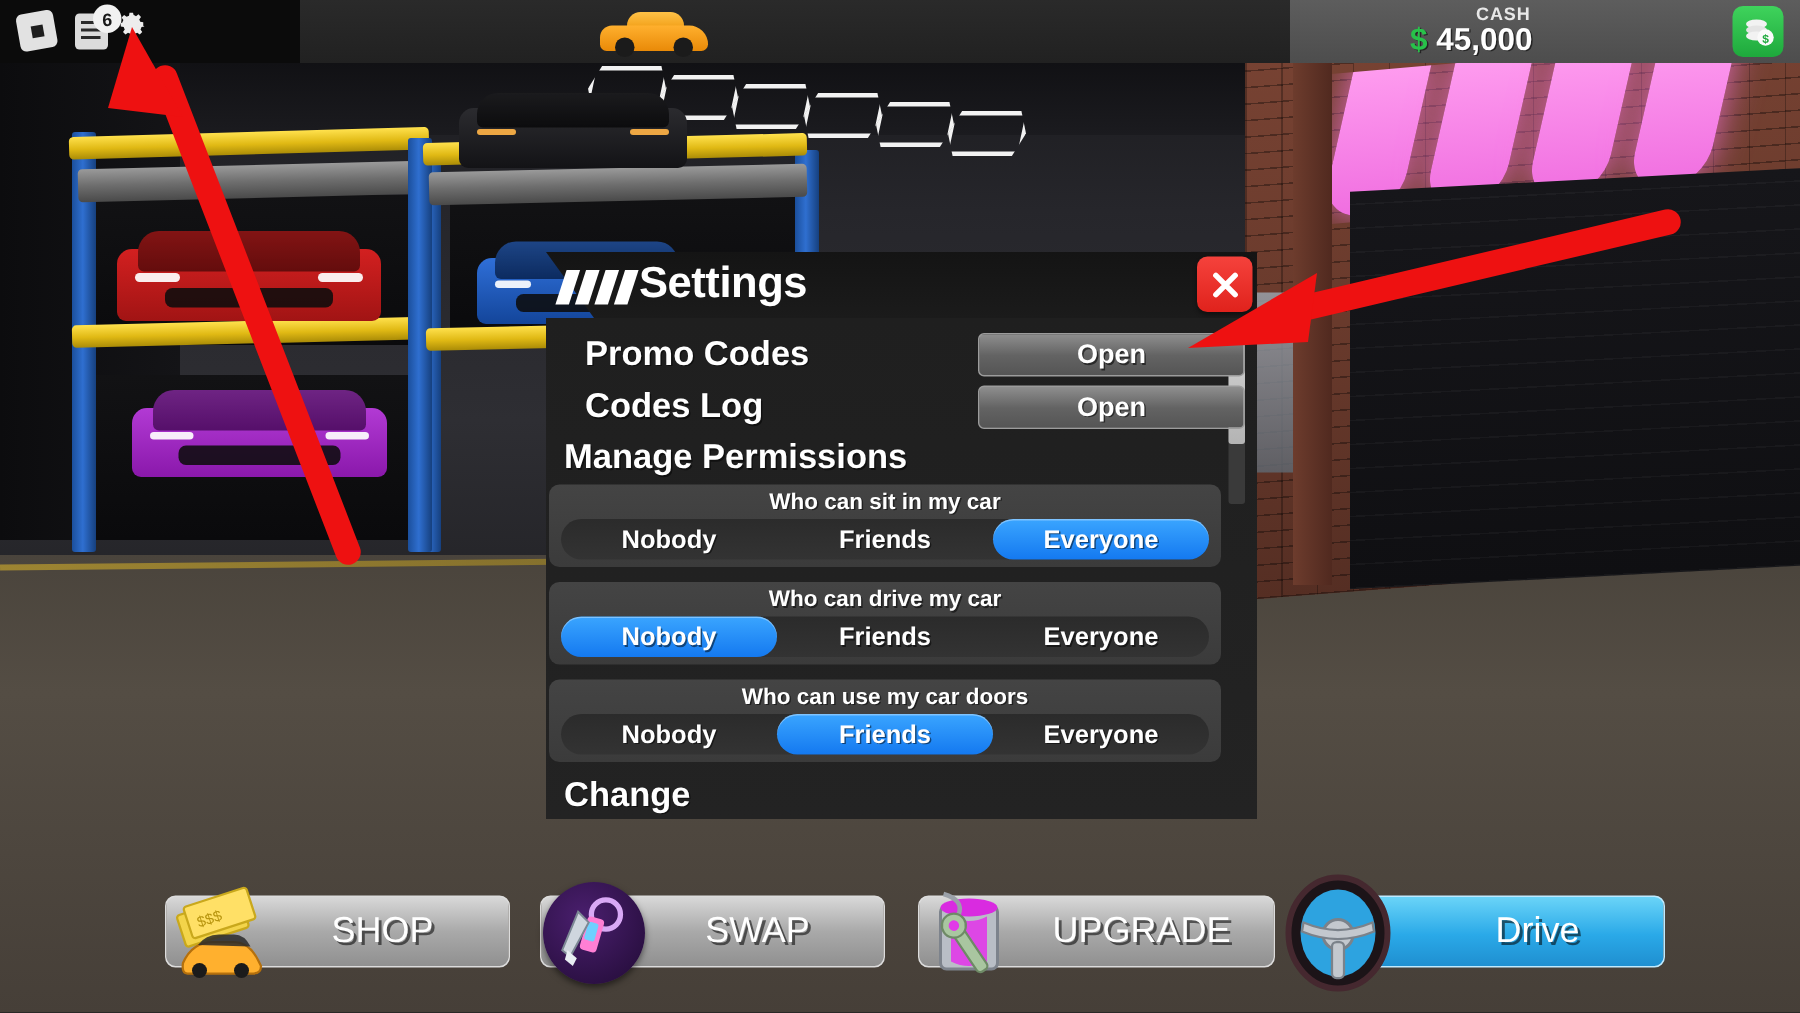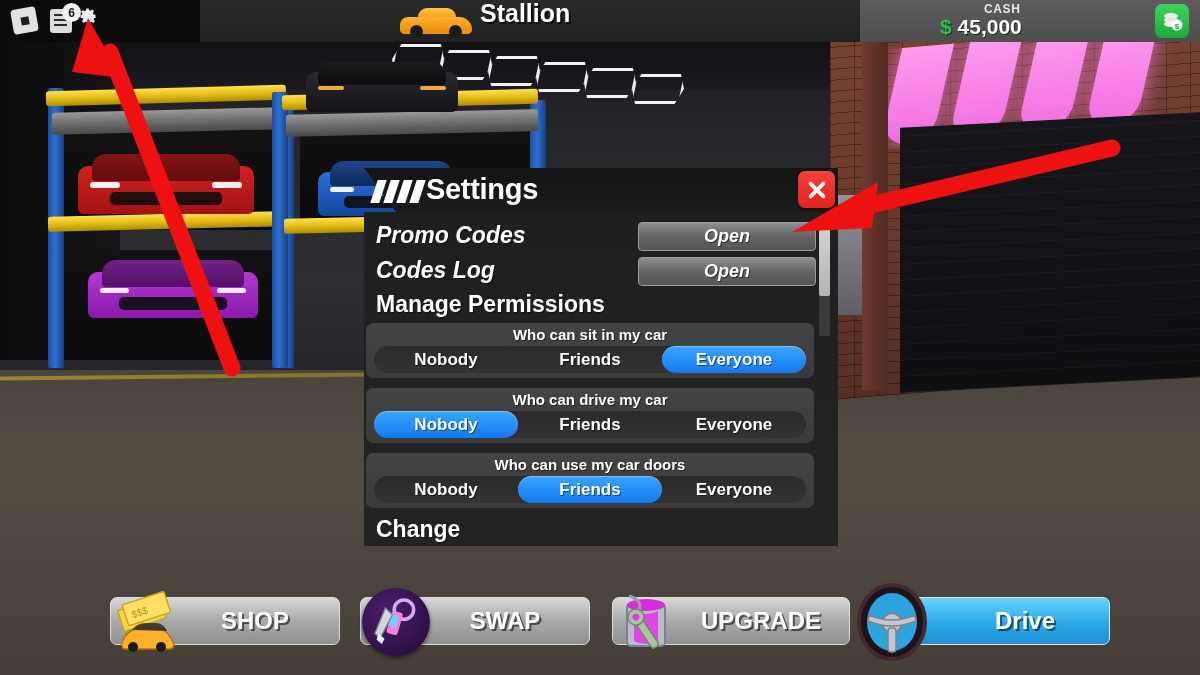--- a/index.html
+++ b/index.html
@@ -223,21 +223,21 @@
   }
   .scroll-track {
     position:absolute; left:455px; top:4px; width:11px; height:120px;
     background:#3a3a3a; border-radius:2px;
   }
   .scroll-thumb {
     position:absolute; left:455px; top:4px; width:11px; height:80px;
     background: linear-gradient(180deg,#d6d6d6,#b4b4b4); border-radius:2px; cursor:pointer;
   }
   .row-link {
-    position:absolute; left:10px; width:440px; height:33px;font-style:italic;
+    position:absolute; left:24px; width:440px; height:33px;
   }
   .row-link .lbl {
     position:absolute; left:2px; top:0; color:#fff; font-size:23px; font-weight:bold;
     text-shadow: 1px 1px 0 rgba(0,0,0,.5);
   }
   .open-btn {
     position:absolute; left:264px; top:0; width:178px; height:29px;
     background: linear-gradient(180deg,#8e8e8e,#636363 52%,#555);
     border:1px solid #9c9c9c; border-radius:4px; cursor:pointer;
     display:flex; align-items:center; justify-content:center;
@@ -278,21 +278,21 @@
     position:absolute; height:48px; border-radius:7px;
     background: linear-gradient(180deg,#d8d8d8,#a9a9a9 50%,#909090);
     border:1px solid #dcdcdc; cursor:pointer;
     display:flex; align-items:center;
   }
   .bbtn.drive {
     background: linear-gradient(180deg,#6ad4f8,#2aa9e8 55%,#1f8fd0);
     border:1px solid #bfeaff;
   }
   .bbtn span.txt {
-    color:#fff; font-size:24px; font-weight:bold; width:100%; text-align:center;
+    color:#fff; font-size:24px; font-weight:normal; width:100%; text-align:center;
     padding-left:38px; text-shadow: 2px 2px 0 rgba(0,0,0,.55); margin-left: 22px;
   }
   .bicon {
     position:absolute; border-radius:50%; display:flex; align-items:center; justify-content:center;
     box-shadow: 0 2px 4px rgba(0,0,0,.5);
   }
 </style>
 </head>
 <body>
 
@@ -387,21 +387,20 @@
     </div>
 
     <div class="car-thumb">
       <div class="roof"></div>
         <div class="body"></div>
       <div class="w" style="left:10px;"></div>
         <div class="w" style="right:10px;"></div>
     </div>
 
     <div class="hud-title">
-      <div class="name">Stallion</div>
     </div>
 
     <div class="cash-wrap">
       <div class="cash-label">CASH</div>
       <div class="cash-value">
         <span class="dollar">$</span>
         <span>45,000</span>
       </div>
     </div>
     <div class="cash-btn">

